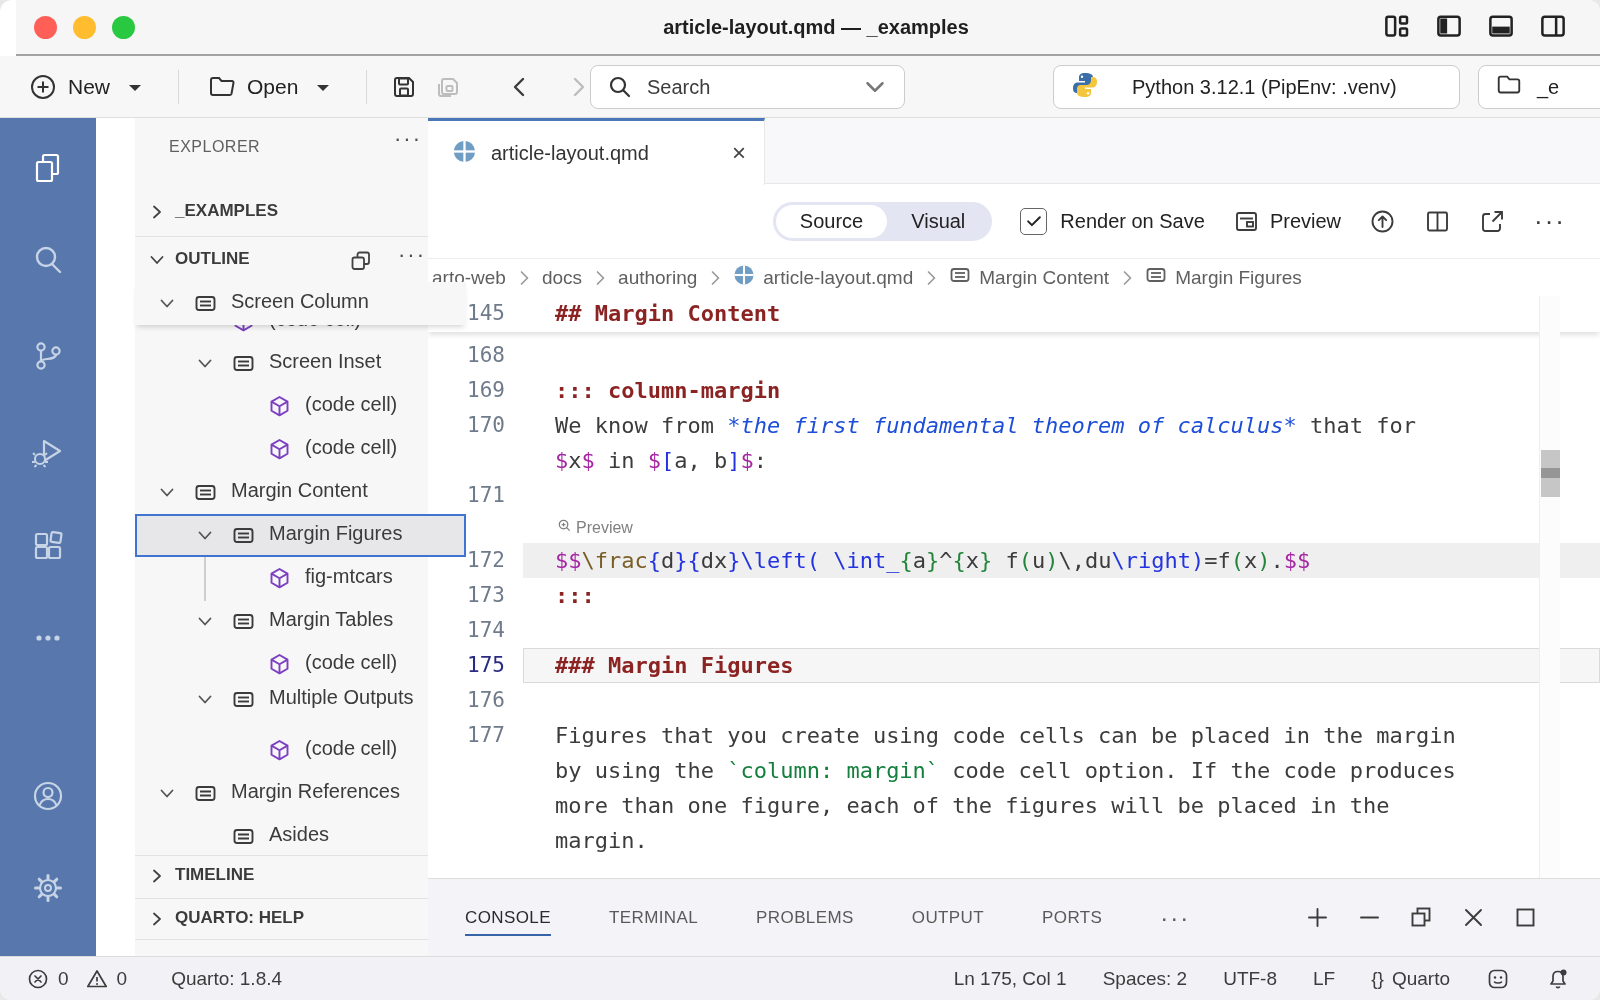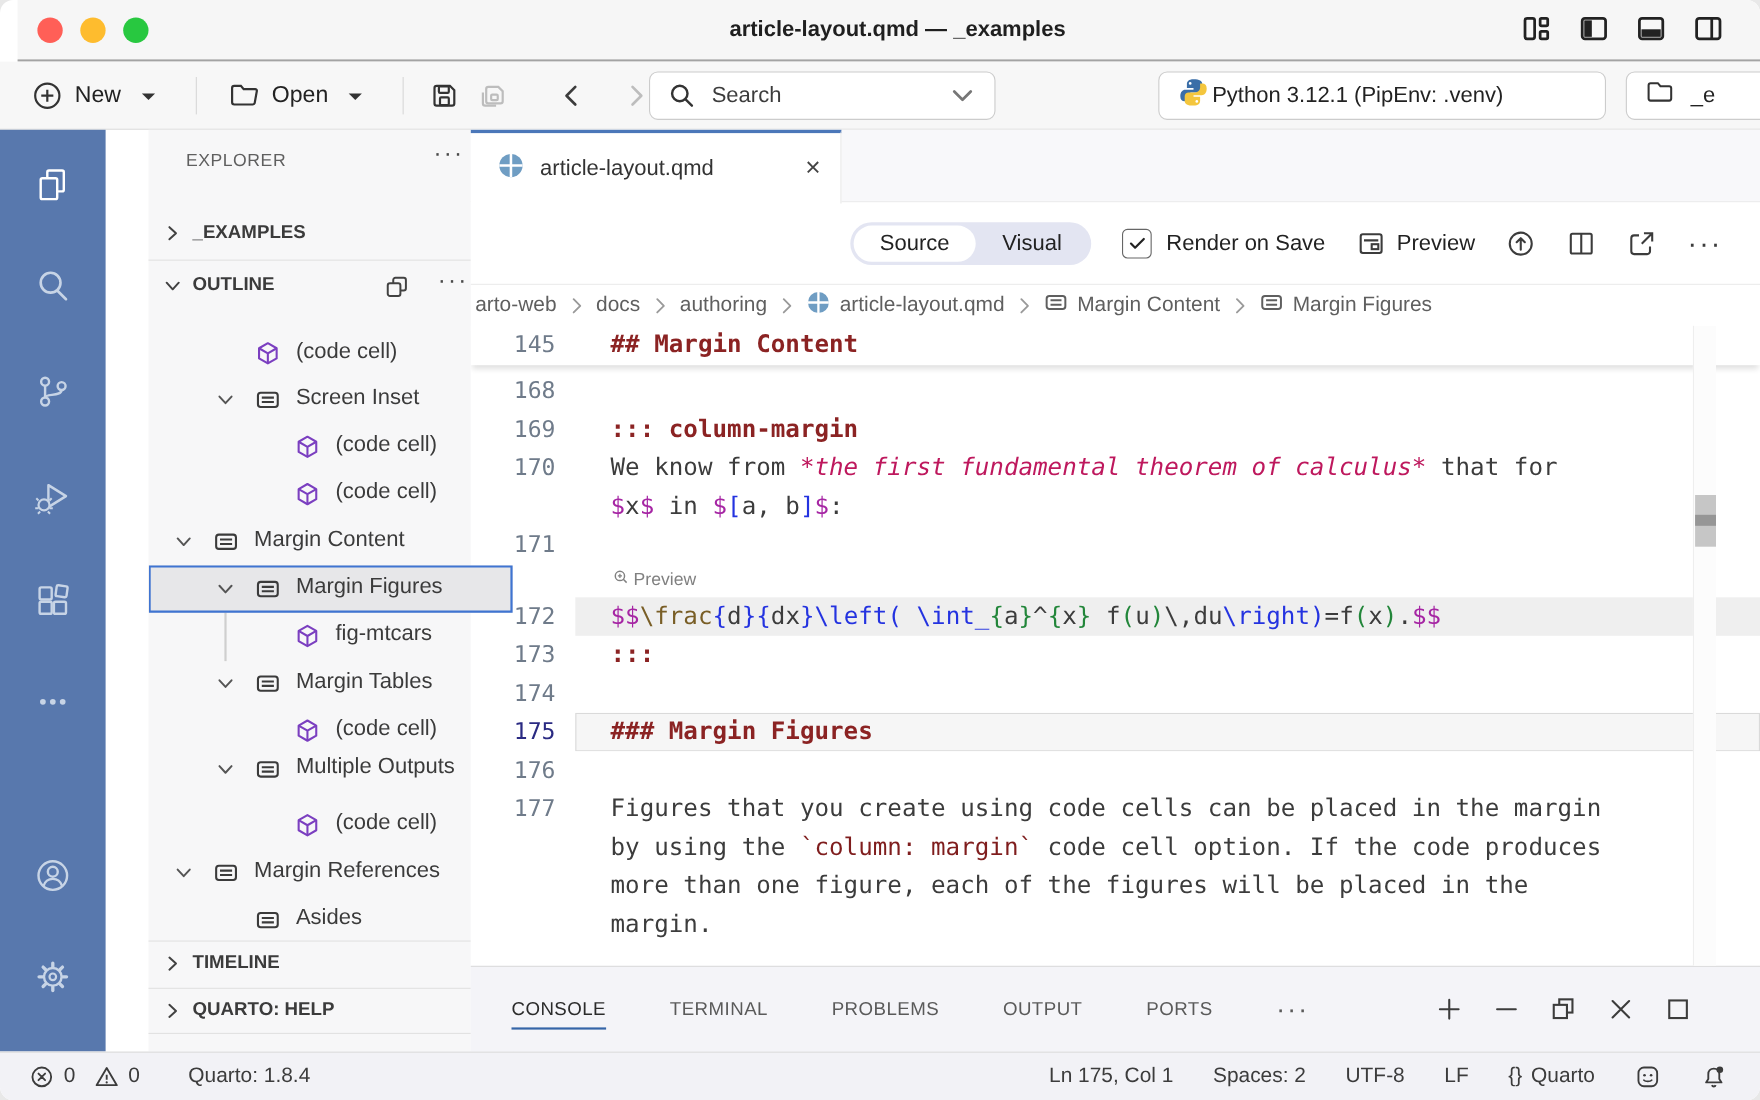--- a/index.html
+++ b/index.html
@@ -15,21 +15,21 @@
   .layout-icons svg { width:30px; height:30px; }
 
   
   .toolbar { position:absolute; left:0; top:56px; width:1600px; height:62px; background:#f7f7f7; border-bottom:1px solid #dedede; }
   .tb-left { position:absolute; left:22px; top:0; height:62px; display:flex; align-items:center; gap:14px; }
   .tb-btn { display:flex; align-items:center; gap:10px; font-size:21px; color:#222; padding:0 6px; }
   .tb-divider { width:1px; height:34px; background:#d8d8d8; margin:0 8px; }
   .tb-icon svg { width:30px; height:30px; display:block; }
   .searchbox { position:absolute; left:590px; top:9px; width:315px; height:44px; background:#fff; border:1px solid #cccccc; border-radius:8px; display:flex; align-items:center; padding:0 14px; }
   .searchbox .s-label { flex:1; font-size:20px; color:#3c3c3c; margin-left:12px; }
-  .pybtn { position:absolute; left:1053px; top:9px; width:407px; height:44px; background:#fff; border:1px solid #cccccc; border-radius:8px; display:flex; align-items:center; padding:0 16px; gap:2px; font-size:20px; color:#222; }
+  .pybtn { position:absolute; left:1053px; top:9px; width:407px; height:44px; background:#fff; border:1px solid #cccccc; border-radius:8px; display:flex; align-items:center; padding:0 16px; gap:32px; font-size:20px; color:#222; }
   .wsbtn { position:absolute; left:1478px; top:9px; width:140px; height:44px; background:#fff; border:1px solid #cccccc; border-radius:8px; display:flex; align-items:center; padding:0 16px; gap:14px; font-size:20px; color:#222; }
 
   
   .bodyarea { position:absolute; left:0; top:118px; width:1600px; height:838px; }
 
   .activitybar { position:absolute; left:0; top:0; width:96px; height:838px; background:#5878ad; }
   .ab-icon { position:absolute; left:31px; width:34px; height:34px; }
   .ab-icon svg { width:34px; height:34px; }
 
   .sidebar { position:absolute; left:96px; top:0; width:332px; height:838px; background:#f7f7f8; border-right:1px solid #e3e3e3;margin-left:39px; }
@@ -77,22 +77,22 @@
   .codearea { position:absolute; left:0; top:178px; width:100%; height:582px; background:#fff; overflow:hidden; font-family:"DejaVu Sans Mono",monospace; }
   .code-sticky { position:absolute; left:0; top:0; width:100%; height:36px; background:#fff; box-shadow:0 4px 5px -1px rgba(0,0,0,.12); z-index:2; display:flex; }
   .code-rows { position:absolute; left:0; top:42px; width:100%; }
   .crow { display:flex; height:35px; line-height:35px; white-space:pre; }
   .crow.lens { height:30px; line-height:30px; }
   .ln { width:95px; padding-right:18px; text-align:right; font-size:21px; color:#6f7b8a; flex:none; }
   .ln.cur { color:#2a2a82; }
   .txtwrap { flex:1; padding-left:32px; font-size:22px; color:#3c3c3c; }
   .crow.hl .txtwrap { background:#efefef; }
   .crow.cur .txtwrap { background:#f6f6f6; box-shadow:inset 0 0 0 1px #dadada; }
-  .seg-txt{ color:#3c3c3c; } .seg-head{ color:#8b2323; font-weight:700; } .seg-red{ color:#7f1d1d; }
-  .seg-em{ color:#be185d; font-style:italic; } .seg-dollar{ color:#a626a4; } .seg-blue{ color:#2433e0; }
+  .seg-txt{ color:#3c3c3c; } .seg-head{ color:#8b2323; font-weight:700; } .seg-red{ color:#15803d; }
+  .seg-em{ color:#1d4ed8; font-style:italic; } .seg-dollar{ color:#a626a4; } .seg-blue{ color:#2433e0; }
   .seg-green{ color:#22863a; } .seg-brown{ color:#795e26; }
   .lens-text { font-family:"Liberation Sans",sans-serif; font-size:16px; color:#808080; display:flex; align-items:center; gap:4px; padding-left:34px; }
   .vscrollbar { position:absolute; right:40px; top:0; width:21px; height:582px; border-left:1px solid #eee; background:#fcfcfc; z-index:4; }
   .vthumb { position:absolute; left:1px; top:154px; width:19px; height:47px; background:#c6c6c6; }
   .vmark { position:absolute; left:1px; top:172px; width:19px; height:10px; background:#969696; }
 
   .panel { position:absolute; left:0; top:760px; width:100%; height:78px; background:#f4f4f8; border-top:1px solid #dcdcdc; display:flex; align-items:center; }
   .panel-tabs { display:flex; gap:58px; margin-left:37px; flex:1; }
   .ptab { font-size:17px; letter-spacing:.4px; color:#5a5a5a; padding:8px 0 6px; border-bottom:2px solid transparent; }
   .ptab.active { color:#2b2b2b; border-bottom-color:#3565a8; }
@@ -298,20 +298,35 @@
               <path d="M4.5 7l5.5 6 5.5-6" fill="none" stroke="#424242" stroke-width="1.8" stroke-linecap="round" stroke-linejoin="round"></path>
             </svg></span>
         <span class="sb-sec-label sb-label-abs">OUTLINE</span>
         <span style="position:absolute;right:92px;top:8px"><svg viewBox="0 0 26 26" width="26" height="26">
               <rect x="9.5" y="4.5" width="11.5" height="11.5" rx="2" fill="none" stroke="#424242" stroke-width="1.8"></rect>
               <rect x="4.5" y="9.5" width="11.5" height="11.5" rx="2" fill="#f7f7f8" stroke="#424242" stroke-width="1.8"></rect>
             </svg></span>
         <span class="dots" style="position:absolute;right:40px;top:10px">···</span>
       </div>
       <div class="outline-tree" id="outline-tree">
+          <div class="tree-row row-sticky" style="top: 0px;">
+            <span style="position:absolute;left:22px;top:0">
+              <svg class="chev-svg" viewBox="0 0 20 20">
+                <path d="M4.5 6.5l5.5 6 5.5-6" fill="none" stroke="#555" stroke-width="1.8" stroke-linecap="round" stroke-linejoin="round"></path>
+              </svg>
+            </span>
+            <span style="position:absolute;left:58px;top:0">
+              <svg class="type-svg" viewBox="0 0 25 25">
+                <rect x="3.5" y="6" width="18" height="13" rx="2.5" fill="none" stroke="#3b3b3b" stroke-width="1.9"></rect>
+                <line x1="7" y1="10.5" x2="18" y2="10.5" stroke="#3b3b3b" stroke-width="1.9"></line>
+                <line x1="7" y1="14.5" x2="18" y2="14.5" stroke="#3b3b3b" stroke-width="1.9"></line>
+              </svg>
+            </span>
+            <span class="rlabel" style="left:96px">Screen Column</span>
+          </div>
           <div class="tree-row row-clipped" style="top: 18px;">
             <span style="position:absolute;left:96px;top:0">
               <svg class="type-svg" viewBox="0 0 25 25">
                 <path d="M12.5 3l8 4.6v9.2l-8 4.6-8-4.6V7.6z" fill="none" stroke="#7b3fc0" stroke-width="1.9" stroke-linejoin="round"></path>
                 <path d="M4.5 7.6l8 4.6 8-4.6M12.5 12.2V21" fill="none" stroke="#7b3fc0" stroke-width="1.9" stroke-linejoin="round"></path>
               </svg>
             </span>
             <span class="rlabel" style="left:134px">(code cell)</span>
           </div>
           <div class="tree-row row-normal" style="top: 60px;">

